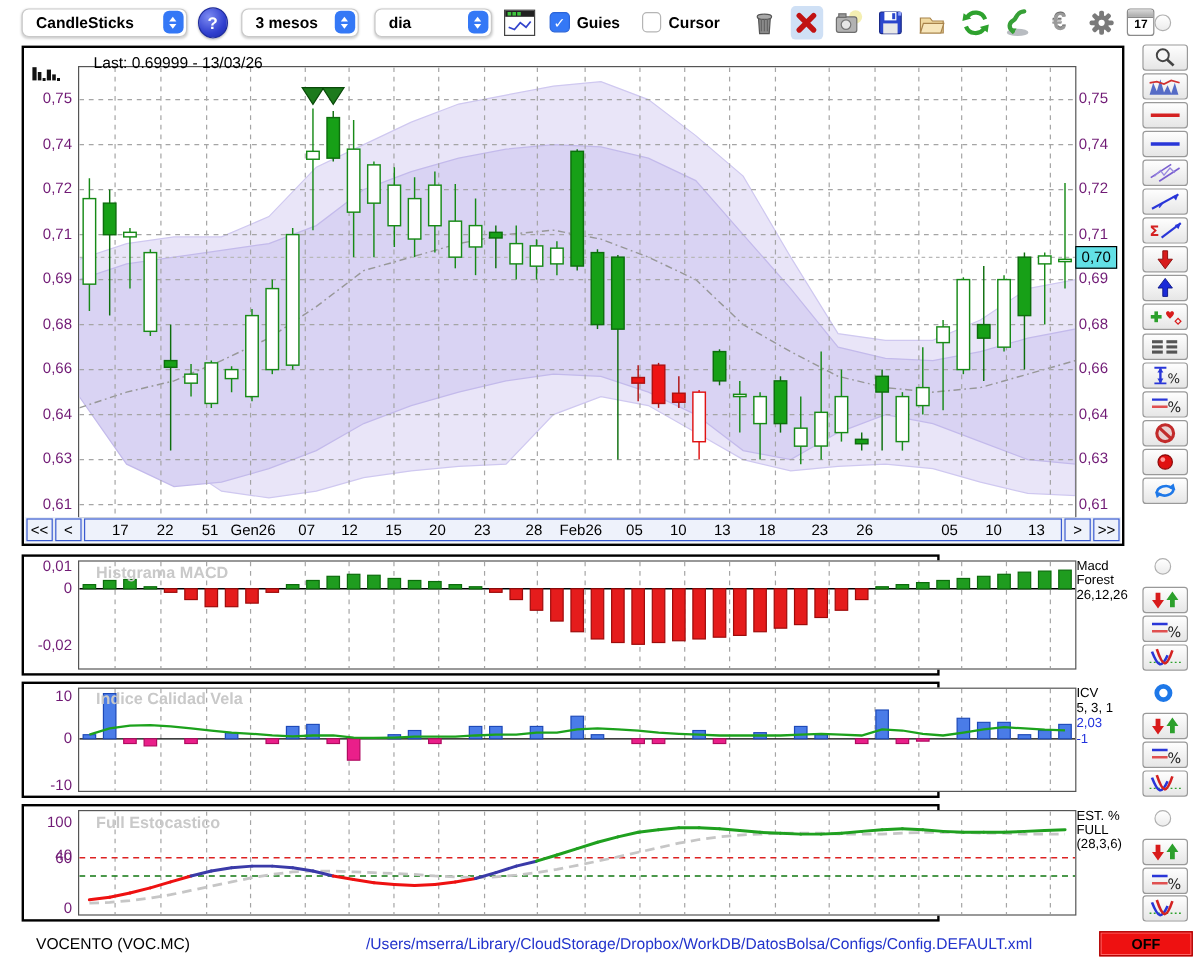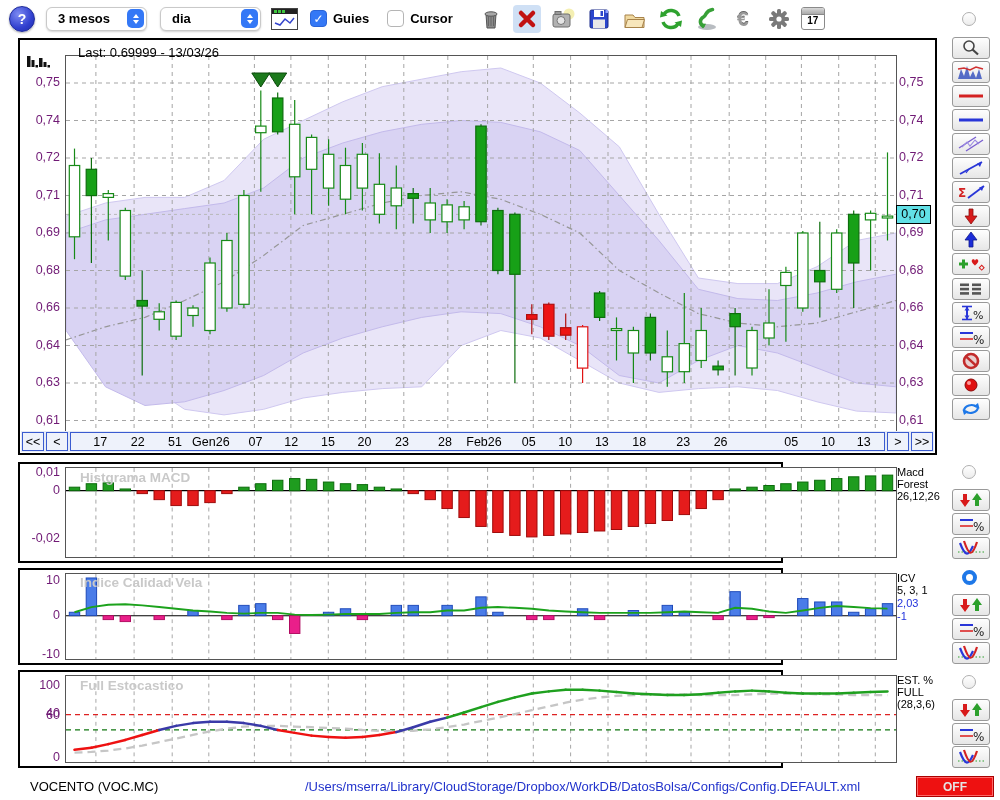--- a/index.html
+++ b/index.html
@@ -44,29 +44,36 @@
   .watermark{position:absolute;font-size:13.5px;font-weight:700;color:#c9c9c9;z-index:2;pointer-events:none;}
   .ind-right{position:absolute;left:877px;top:2px;width:40px;font-size:11px;line-height:12px;color:#000;}
   .ind-right .blue{color:#2233dd;margin-top:1px;}
   
   .sbtn{position:absolute;left:952px;width:38px;height:22px;border:1px solid #999;border-radius:3px;background:linear-gradient(#fefefe,#e6e6e6);display:flex;align-items:center;justify-content:center;box-sizing:border-box;}
   .sradio{position:absolute;left:962px;}
   
   .statusbar{position:absolute;left:0;top:772px;width:100%;height:28px;background:#fff;font-size:13px;}
   .sym{position:absolute;left:30px;top:7px;color:#000;}
   .cfg-path{position:absolute;left:305px;top:7px;color:#2233cc;}
-  .off-btn{position:absolute;right:6px;top:4px;width:76px;height:19px;background:#ee1111;border:1.5px solid #a00;box-shadow:inset 0 0 0 1px #ff6666;color:#e5e5e5;font-weight:700;font-size:12px;display:flex;align-items:center;justify-content:center;}
+  .off-btn{position:absolute;right:6px;top:4px;width:76px;height:19px;background:#ee1111;border:1.5px solid #a00;box-shadow:inset 0 0 0 1px #ff6666;color:#000000;font-weight:700;font-size:12px;display:flex;align-items:center;justify-content:center;}
   .spacer{flex:1;}
 </style>
 </head>
 <body>
 
 <div id="app">
 
   <div class="toolbar">
+    <div class="mac-select" style="width:142px;margin-left:18px;">
+      <span>CandleSticks</span>
+      <span class="stepper">
+          <i class="tri-up"></i>
+          <i class="tri-dn"></i>
+        </span>
+    </div>
     <div class="help-btn" style="margin-left:9px;">
         <span>?</span>
       </div>
     <div class="mac-select" style="width:101px;margin-left:11px;">
       <span>3 mesos</span>
       <span class="stepper">
           <i class="tri-up"></i>
           <i class="tri-dn"></i>
         </span>
     </div>

